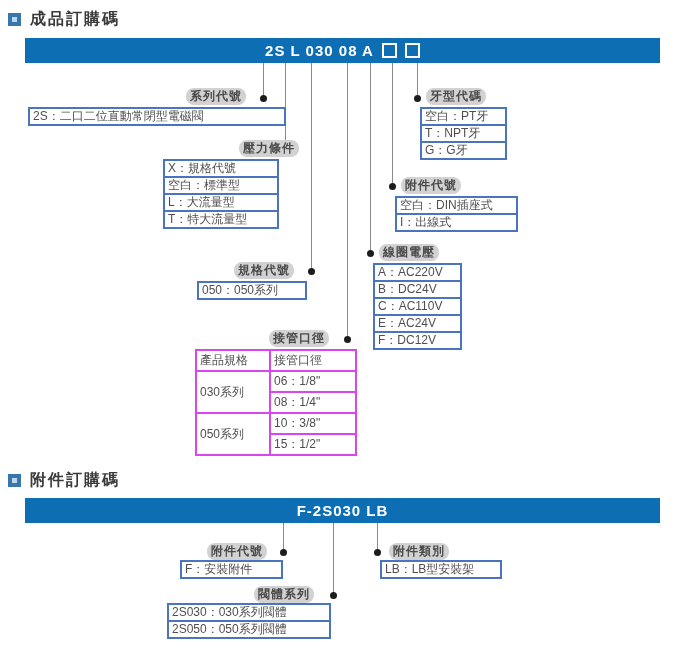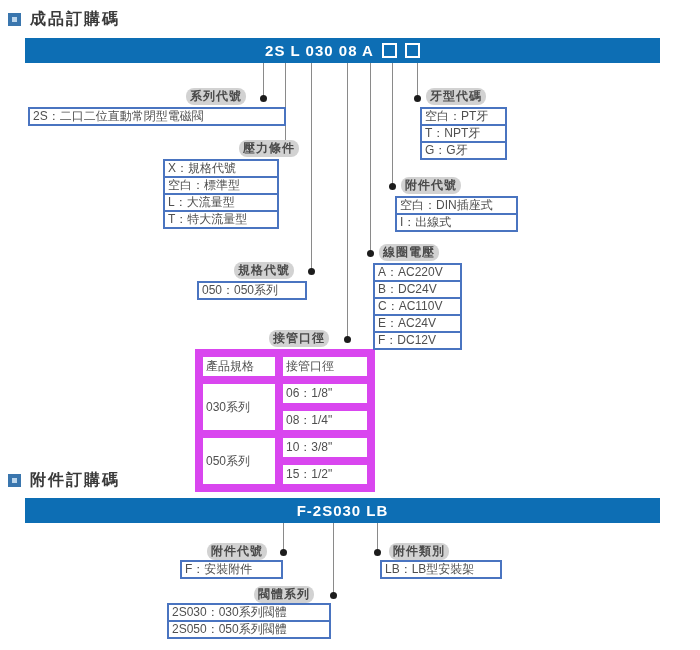--- a/index.html
+++ b/index.html
@@ -15,21 +15,21 @@
   .blank-box{width:11px;height:11px;border:2px solid #fff;display:inline-block;margin-left:8px;}
   .vline{position:absolute;width:1px;background:#8a8a8a;}
   .dot{position:absolute;width:7px;height:7px;border-radius:50%;background:#1c1c1c;}
   .glabel{position:absolute;background:#d2d2d2;color:#4a4a4a;font-size:12px;font-weight:bold;
           line-height:17px;padding:0 4px;white-space:nowrap;letter-spacing:1px;border-radius:8px;}
   .vbox{position:absolute;}
   .vrow{border:2px solid #4a74c0;background:#fff;color:#4f4f4f;font-size:12px;
         line-height:15px;padding:0 3px;white-space:nowrap;}
   .vrow + .vrow{margin-top:-2px;}
   table.ptable{position:absolute;border-collapse:collapse;background:#fff;}
-  table.ptable th,table.ptable td{border:8px solid #d946ef;font-size:12px;font-weight:normal;
+  table.ptable th,table.ptable td{border:2px solid #d946ef;font-size:12px;font-weight:normal;
         color:#4f4f4f;padding:0 3px;text-align:left;height:19px;white-space:nowrap;}
 </style>
 </head>
 <body>
 
 <div class="page">
 
   <div class="sec-title" style="top:9px;">
     <span class="bullet">
         <span class="bullet-inner"></span>

